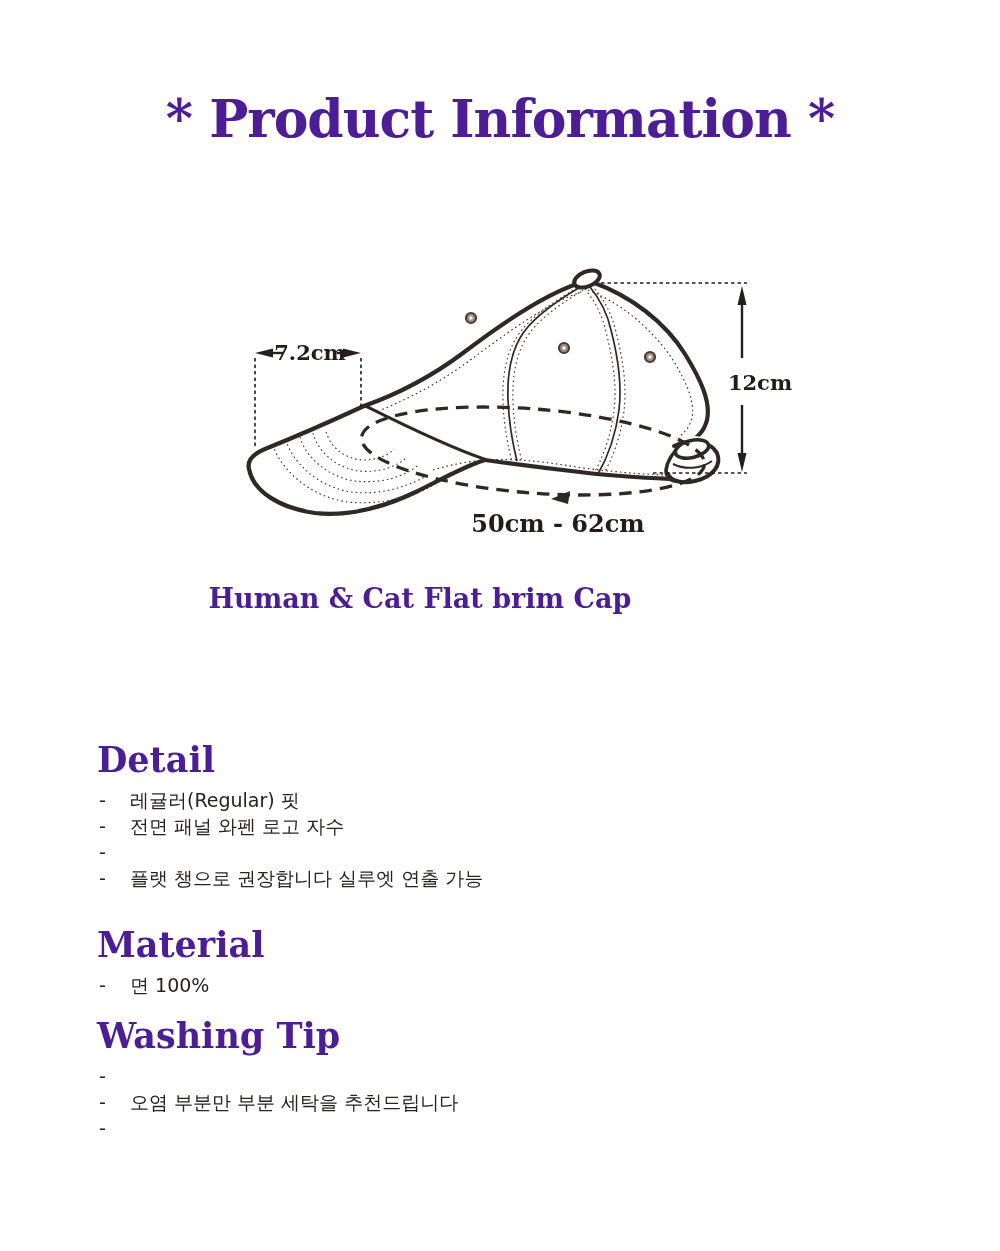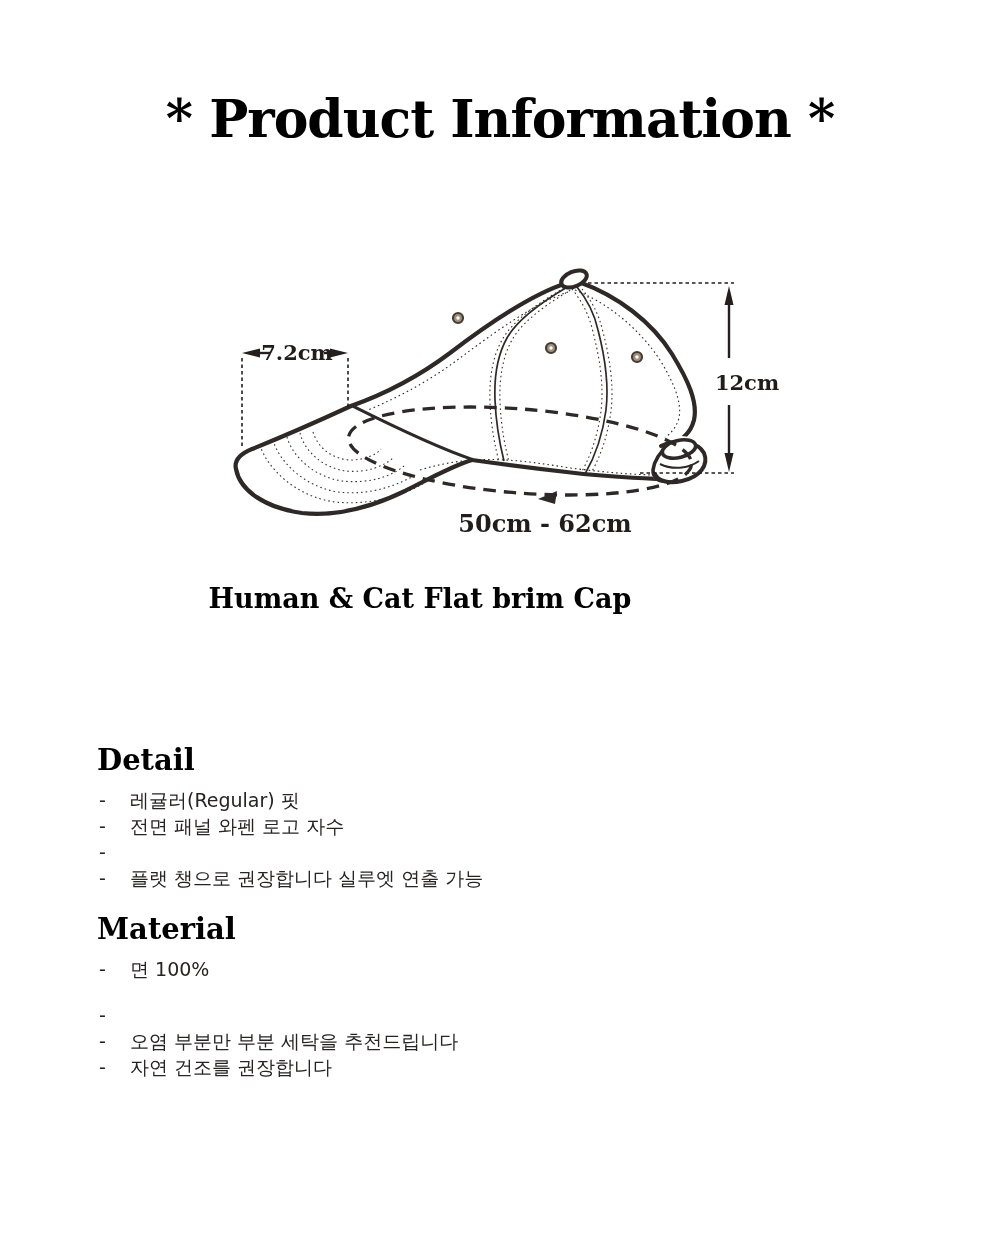--- a/index.html
+++ b/index.html
@@ -1,32 +1,32 @@
 <!DOCTYPE html>
 <html><head>
 <meta charset="utf-8">
 <style>
   html,body{margin:0;padding:0;background:#ffffff;}
   body{
     position:relative;width:1000px;height:1251px;overflow:hidden;
     font-family:"DejaVu Sans","Liberation Sans",sans-serif;color:#262221;
   }
-  .display{font-family:"DejaVu Serif","Liberation Serif",serif;font-weight:bold;color:#000000;}
+  .display{font-family:"DejaVu Serif","Liberation Serif",serif;font-weight:bold;color:#4c1d95;}
   .page-title{
     position:absolute;top:88px;left:0;width:1000px;text-align:center;
     font-size:52px;letter-spacing:-1px;white-space:nowrap;
   }
-  .figure-wrap{position:absolute;left:220px;top:250px;width:580px;height:300px;}
+  .figure-wrap{position:absolute;left:233px;top:250px;width:580px;height:300px;}
   .figure-caption{
     position:absolute;top:583px;left:0;width:840px;text-align:center;
     font-size:27px;letter-spacing:0px;
   }
   .sections{position:absolute;left:97px;top:742px;width:810px;}
-  .section h2{font-size:29px;line-height:36px;margin:0;}
-  .section + .section{margin-top:20px;}
+  .section h2{font-size:35px;line-height:36px;margin:0;}
+  .section + .section{margin-top:36px;}
   .section.washing{margin-top:20px;}
   .section ul{list-style:none;margin:9px 0 0 0;padding:0;}
   .section li{display:flex;font-size:19px;line-height:26px;color:#272322;}
   .section li .dash{flex:0 0 31px;width:31px;padding-left:2px;}
   svg .ink{stroke:#2e2927;}
   svg text{font-family:"DejaVu Serif","Liberation Serif",serif;font-weight:bold;fill:#221d1c;}
 </style>
 </head>
 <body>
 
@@ -149,27 +149,27 @@
   <div class="section">
     <h2 class="display">Material</h2>
     <ul>
       <li>
           <span class="dash">-</span>
           <span>면 100%</span>
         </li>
     </ul>
   </div>
   <div class="section washing">
+    <h2 class="display">Washing Tip</h2>
     <ul>
       <li>
           <span class="dash">-</span>
         </li>
       <li>
           <span class="dash">-</span>
           <span>오염 부분만 부분 세탁을 추천드립니다</span>
         </li>
       <li>
           <span class="dash">-</span>
-          <span>자연 건조를 권장합니다</span>
         </li>
     </ul>
   </div>
 </div>
 
 </body></html>

